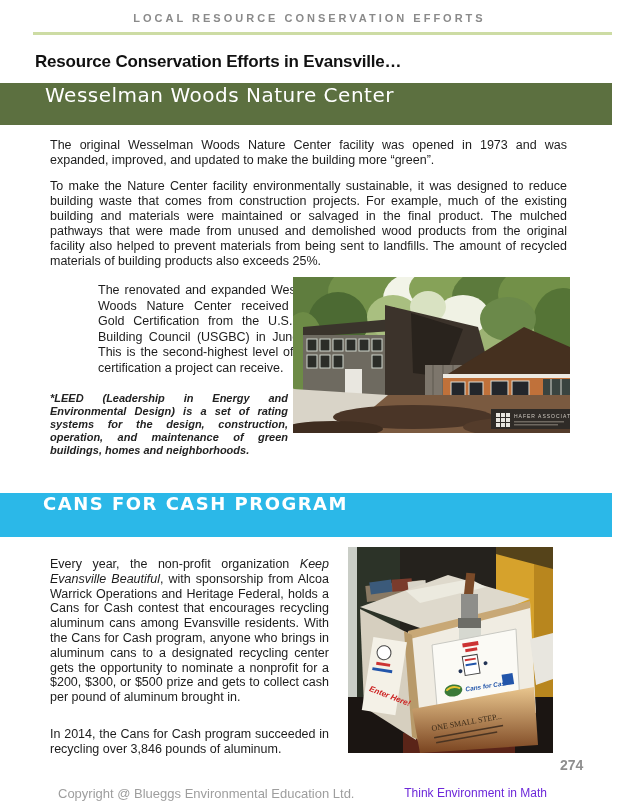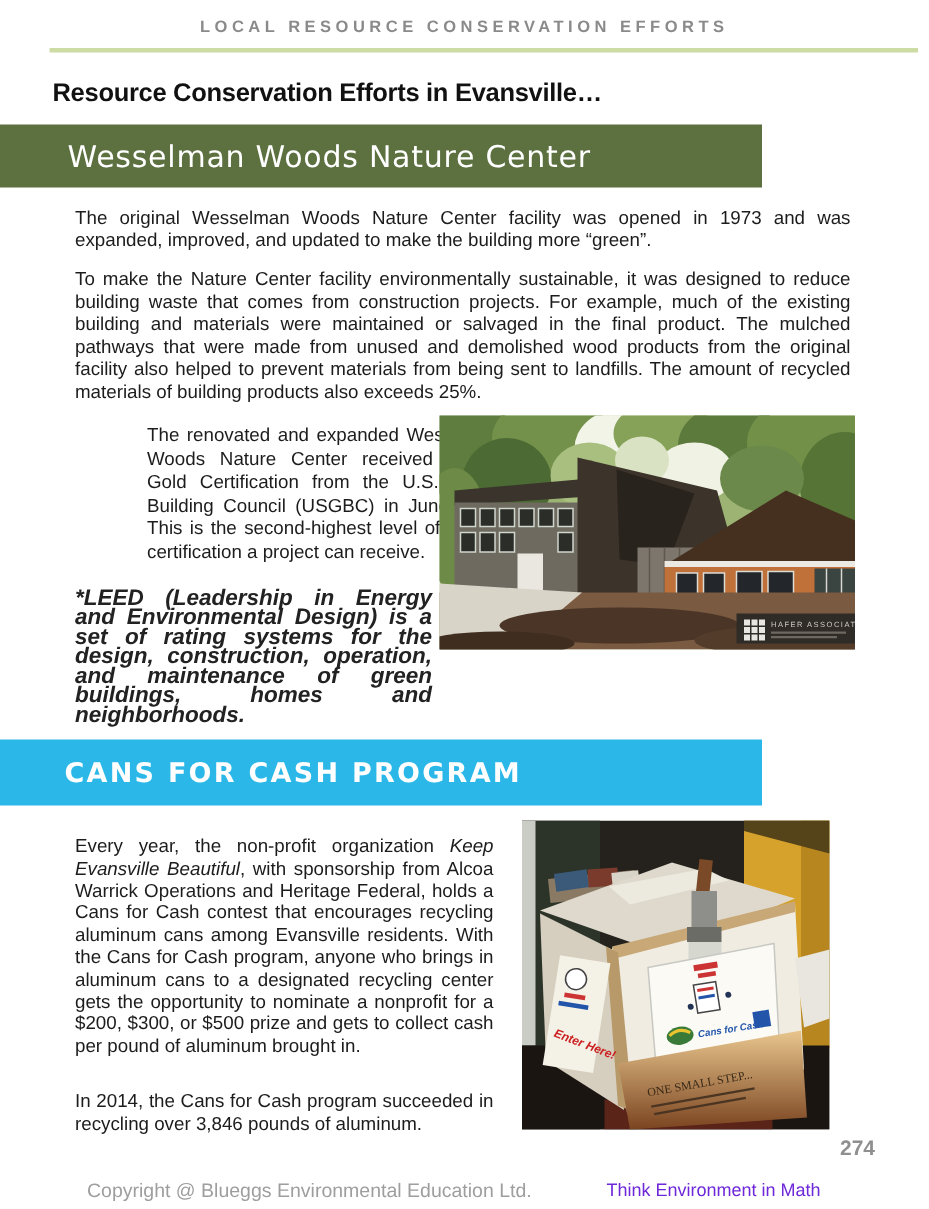--- a/index.html
+++ b/index.html
@@ -9,35 +9,35 @@
   }
   .hdr {
     position:absolute; top:12px; left:0; width:619px; text-align:center;
     font-size:11px; font-weight:bold; letter-spacing:3px; color:#8a8a8a;
   }
   .hdr-rule { position:absolute; top:32px; left:33px; width:579px; height:3px; background:#cddca4; }
   .subtitle {
     position:absolute; top:52px; left:35px; font-size:17px; font-weight:bold;
     color:#111111; letter-spacing:-0.2px;
   }
-  .banner { position:absolute; left:0; width:508px; color:#ffffff; display:flex; align-items:center; }
+  .banner { position:absolute; left:0; width:612px; color:#ffffff; display:flex; }
   .banner-green { top:83px; height:42px; background:#5c7040; }
   .banner-green span { margin-left:45px; font-size:20px; letter-spacing:0.5px; font-family:"DejaVu Sans", sans-serif; }
   .banner-cyan { top:493px; height:44px; background:#2bb8e8; }
   .banner-cyan span { margin-left:43px; font-size:18px; letter-spacing:1.5px; font-weight:bold; font-family:"DejaVu Sans", sans-serif; }
   .body {
     position:absolute; margin:0; font-size:12.5px; line-height:15px;
     text-align:justify; color:#1c1c1c;
   }
   .para1 { top:138px; left:50px; width:517px; }
   .para2 { top:179px; left:50px; width:517px; }
   .para3 { top:283px; left:50px; width:238px; line-height:15.5px;margin-left:48px; }
   .footnote {
     position:absolute; margin:0; top:392px; left:50px; width:238px;
-    font-size:15px; line-height:13px; font-style:italic; font-weight:bold;
+    font-size:11px; line-height:13px; font-style:italic; font-weight:bold;
     text-align:justify; color:#222222;
   }
   .cans-para1 { top:557px; left:50px; width:279px; line-height:14.8px; }
   .cans-para2 { top:727px; left:50px; width:279px; line-height:14.8px; }
   .arch-image { position:absolute; top:277px; left:293px; width:277px; height:156px; }
   .cans-image { position:absolute; top:547px; left:348px; width:205px; height:206px; }
   .page-number { position:absolute; top:757px; left:560px; font-size:14px; font-weight:600; color:#8f8f8f; }
   .footer-left { position:absolute; top:786px; left:58px; font-size:13px; color:#9e9e9e; }
   .footer-right { position:absolute; top:786px; right:72px; font-size:12px; color:#6d28d9; }
   em { font-style:italic; }

